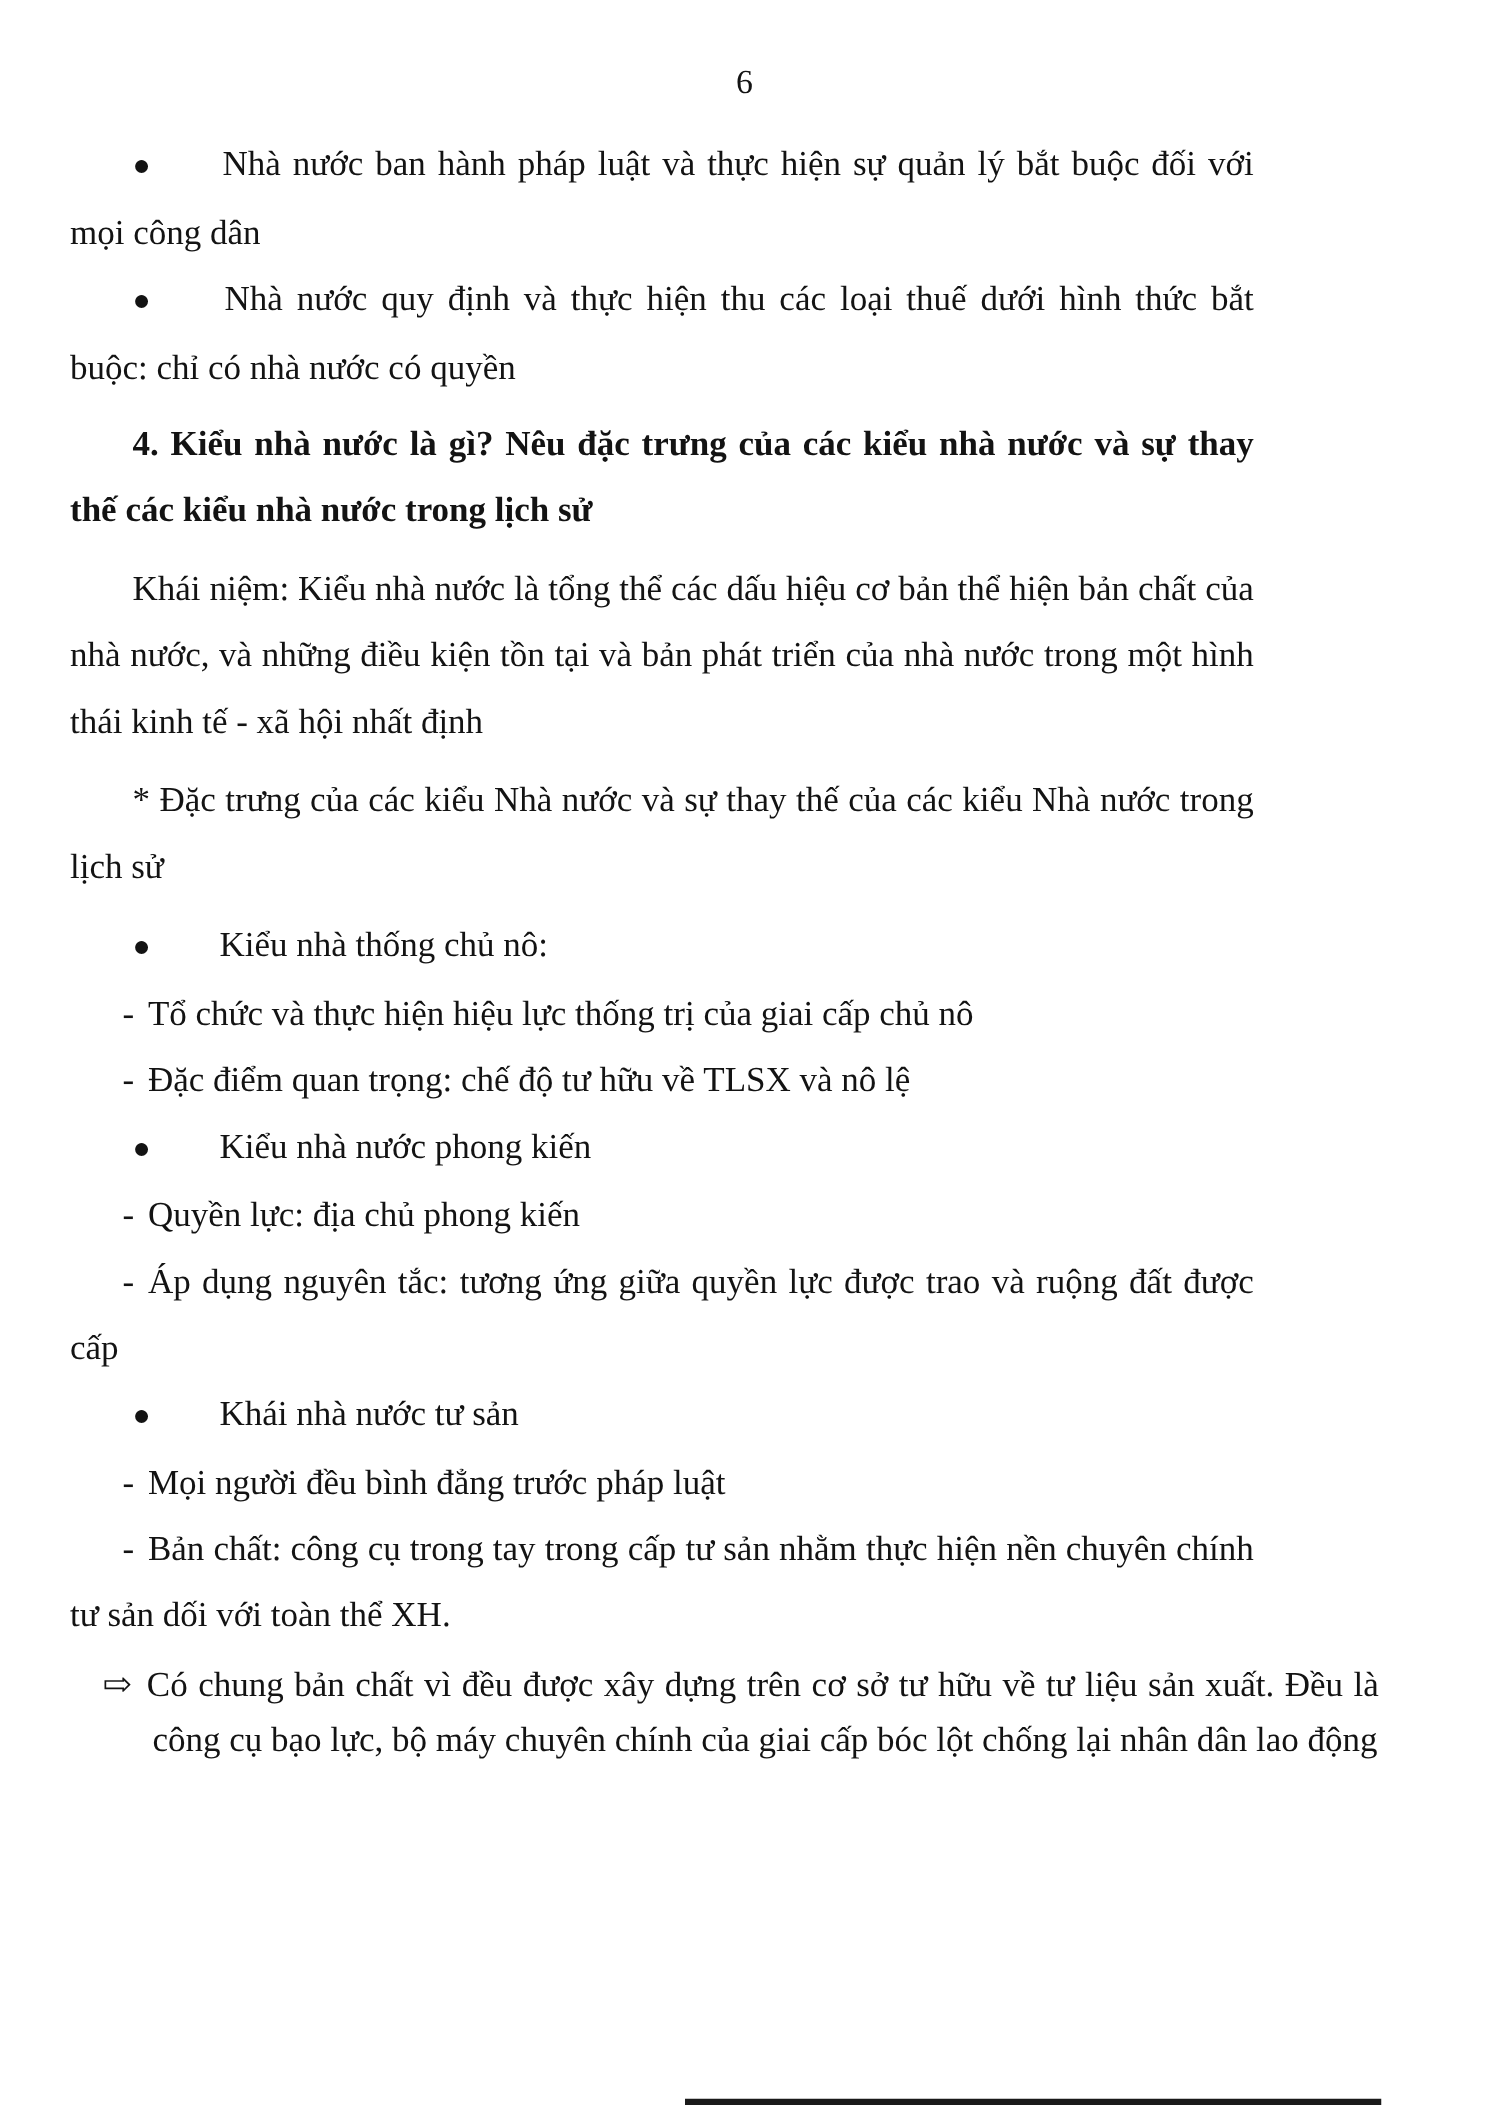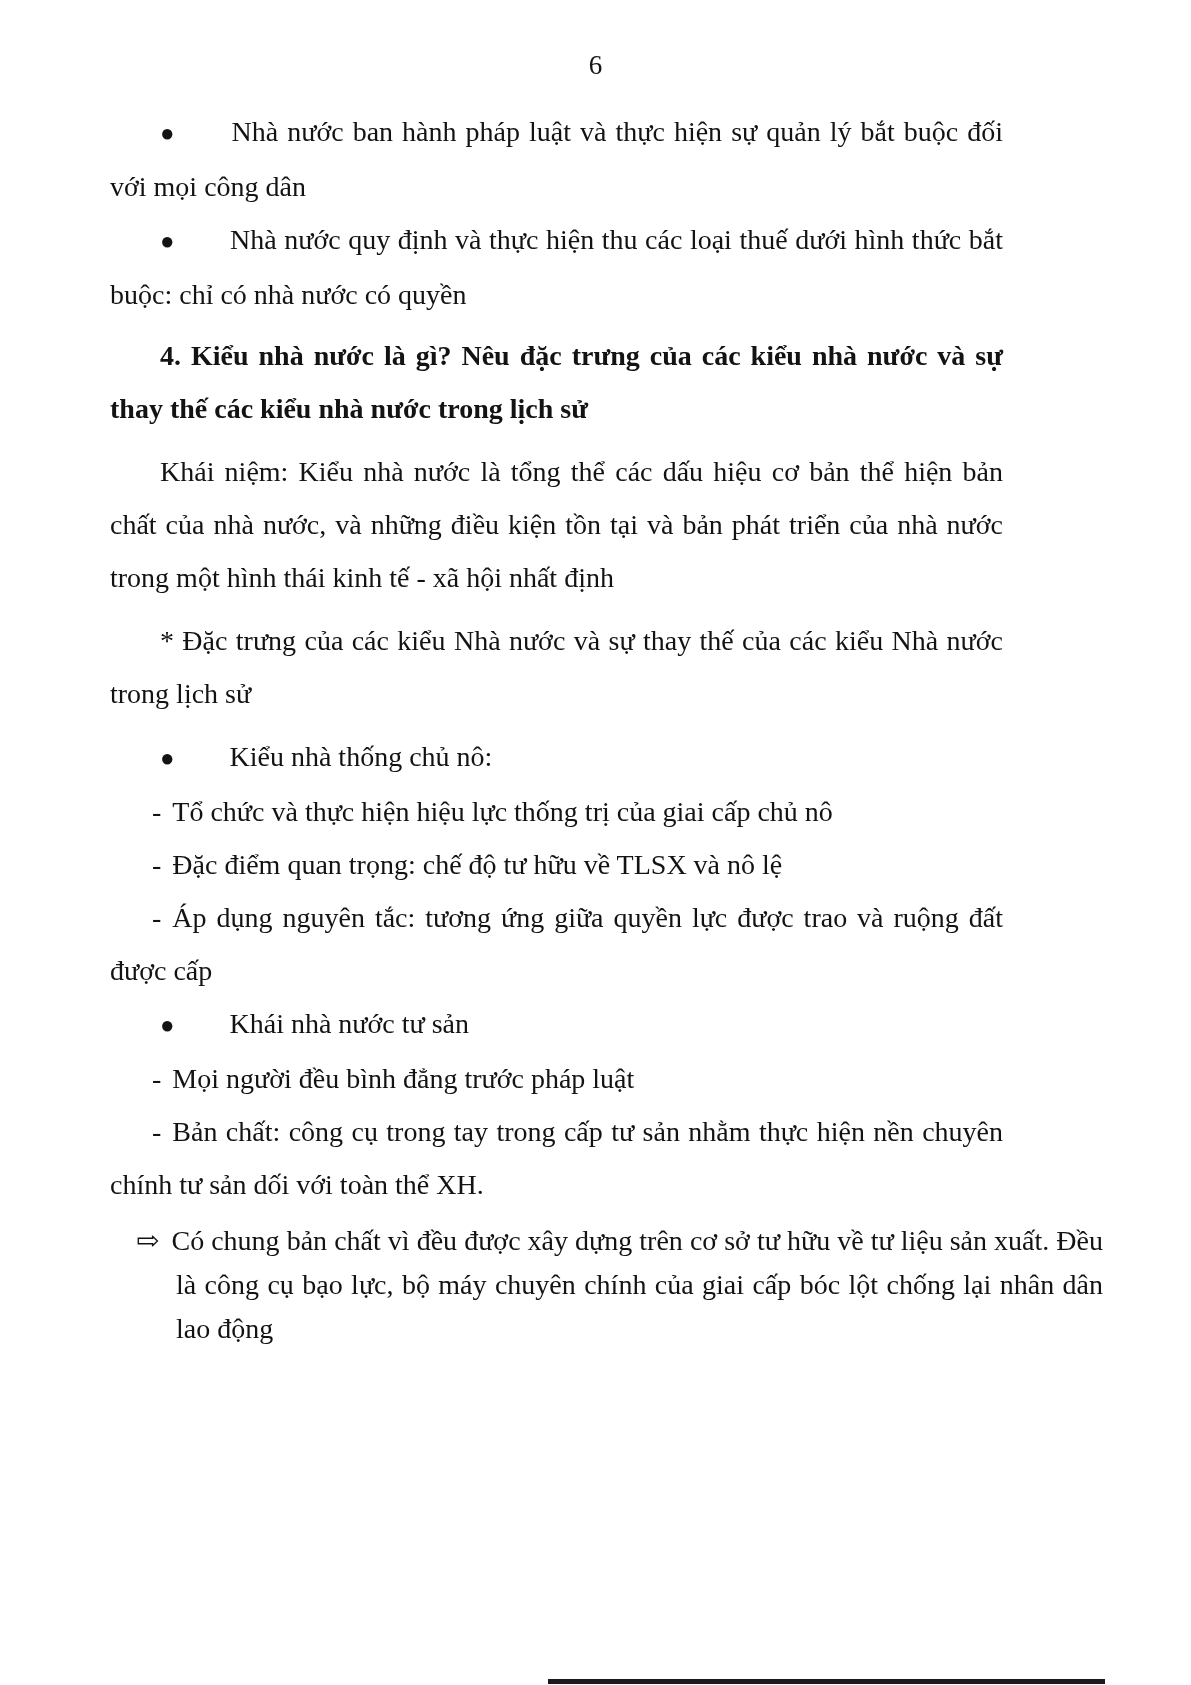--- a/index.html
+++ b/index.html
@@ -17,21 +17,21 @@
     font-family: "Liberation Serif", "DejaVu Serif", serif;
     color: #131313;
   }
   .pagenum {
     padding-top: 52px;
     text-align: center;
     font-size: 27px;
     line-height: 1;
   }
   .content {
-    padding: 26px 188px 0 110px;
+    padding: 26px 188px 0 56px;
     font-size: 28px;
     line-height: 53px;
     text-align: justify;
   }
   .content p {
     margin: 0;
   }
   
   p.bullet {
     text-indent: 50px;
@@ -101,21 +101,23 @@
     <p class="paragraph"><span>Khái niệm: Kiểu nhà nước là tổng thể các dấu hiệu cơ bản thể hiện bản chất của nhà nước, và những điều kiện tồn tại và bản phát triển của nhà nước trong một hình thái kinh tế - xã hội nhất định</span></p>
 
     <p class="paragraph"><span>* Đặc trưng của các kiểu Nhà nước và sự thay thế của các kiểu Nhà nước trong lịch sử</span></p>
 
     <p class="bullet group-space"><span class="mk">●</span><span>Kiểu nhà thống chủ nô:</span></p>
 
     <p class="dash"><span class="mk">-</span><span>Tổ chức và thực hiện hiệu lực thống trị của giai cấp chủ nô</span></p>
 
     <p class="dash"><span class="mk">-</span><span>Đặc điểm quan trọng: chế độ tư hữu về TLSX và nô lệ</span></p>
 
+    <p class="bullet"><span class="mk">●</span><span>Kiểu nhà nước phong kiến</span></p>
 
+    <p class="dash"><span class="mk">-</span><span>Quyền lực: địa chủ phong kiến</span></p>
 
     <p class="dash"><span class="mk">-</span><span>Áp dụng nguyên tắc: tương ứng giữa quyền lực được trao và ruộng đất được cấp</span></p>
 
     <p class="bullet"><span class="mk">●</span><span>Khái nhà nước tư sản</span></p>
 
     <p class="dash"><span class="mk">-</span><span>Mọi người đều bình đẳng trước pháp luật</span></p>
 
     <p class="dash"><span class="mk">-</span><span>Bản chất: công cụ trong tay trong cấp tư sản nhằm thực hiện nền chuyên chính tư sản dối với toàn thể XH.</span></p>
 
     <p class="arrow"><span class="mk">⇨</span><span>Có chung bản chất vì đều được xây dựng trên cơ sở tư hữu về tư liệu sản xuất. Đều là công cụ bạo lực, bộ máy chuyên chính của giai cấp bóc lột chống lại nhân dân lao động</span></p>

